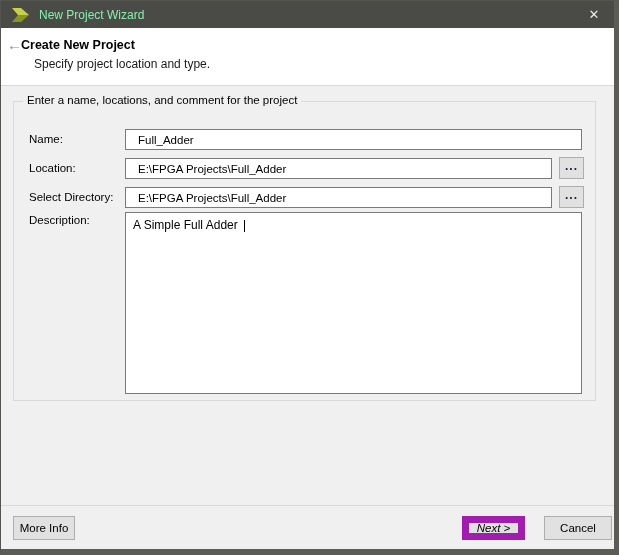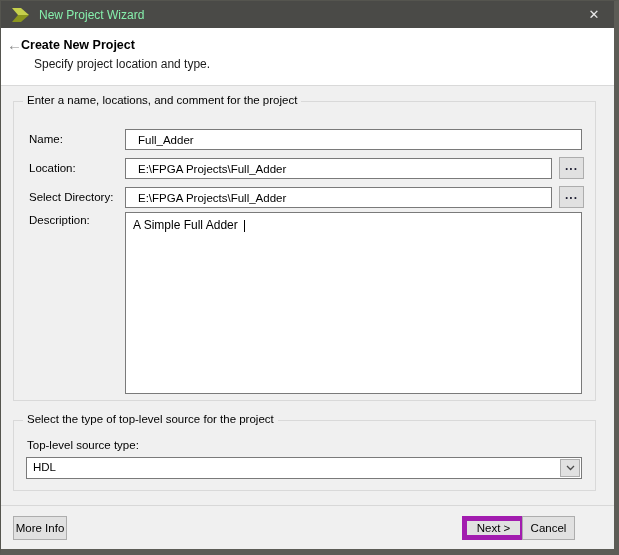--- a/index.html
+++ b/index.html
@@ -71,23 +71,23 @@
     display:flex; align-items:center; justify-content:center; cursor:default;
   }
   
   .separator{ position:absolute; top:504px; left:0; right:0; height:1px; background:#d8d8d8; }
   .btn{
     position:absolute; top:515px; height:24px;
     background:#e1e1e1; border:1px solid #adadad;
     display:flex; align-items:center; justify-content:center;
     font-size:11.5px; color:#000; cursor:default;
   }
-  .btn-moreinfo{ left:12px;  width:54px; }
-  .btn-next{    left:461px; width:63px; border:5px solid #a21caf; }
-  .btn-cancel{  left:521px; width:53px; }
+  .btn-moreinfo{ left:12px;  width:62px; }
+  .btn-next{    left:461px; width:63px; border:7px solid #a21caf;font-style:italic; }
+  .btn-cancel{  left:543px; width:68px; }
 </style>
 </head>
 <body>
 
 <div class="window">
 
   <div class="titlebar">
     <svg class="app-icon" viewBox="0 0 20 16">
       <polygon points="2,1 11,1 19,8 8,8" fill="#c6d04c"></polygon>
       <polygon points="8,8 19,8 11,15 2,15" fill="#8b961e"></polygon>
@@ -113,33 +113,19 @@
     <span class="browse-btn" style="top:55px;">...</span>
 
     <span class="rowlabel" style="top:89px;">Select Directory:</span>
     <input class="txt short" style="top: 85px;" type="text" value="E:\FPGA Projects\Full_Adder">
     <span class="browse-btn" style="top:84px;">...</span>
 
     <span class="rowlabel" style="top:112px;">Description:</span>
     <div class="descbox"><span>A Simple Full Adder </span><span class="caret"></span></div>
   </div>
 
-  <div class="groupbox gb2">
-    <span class="legend">Select the type of top-level source for the project</span>
-
-    <span class="rowlabel" style="left:13px; top:18px;">Top-level source type:</span>
-
-    <div class="combo">
-      <span class="combo-value">HDL</span>
-      <span class="combo-btn">
-        <svg width="9" height="6" viewBox="0 0 9 6">
-            <polyline points="1,1 4.5,4.5 8,1" fill="none" stroke="#4c4c4c" stroke-width="1.3"></polyline>
-          </svg>
-      </span>
-    </div>
-  </div>
 
   <div class="separator"></div>
   <div class="btn btn-moreinfo">More Info</div>
   <div class="btn btn-next">Next &gt;</div>
   <div class="btn btn-cancel">Cancel</div>
 
 </div>
 
 </body></html>

